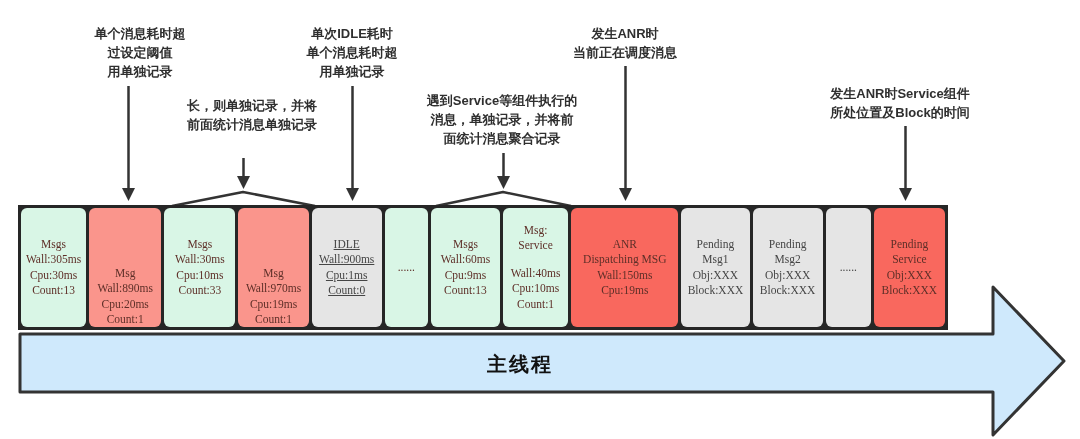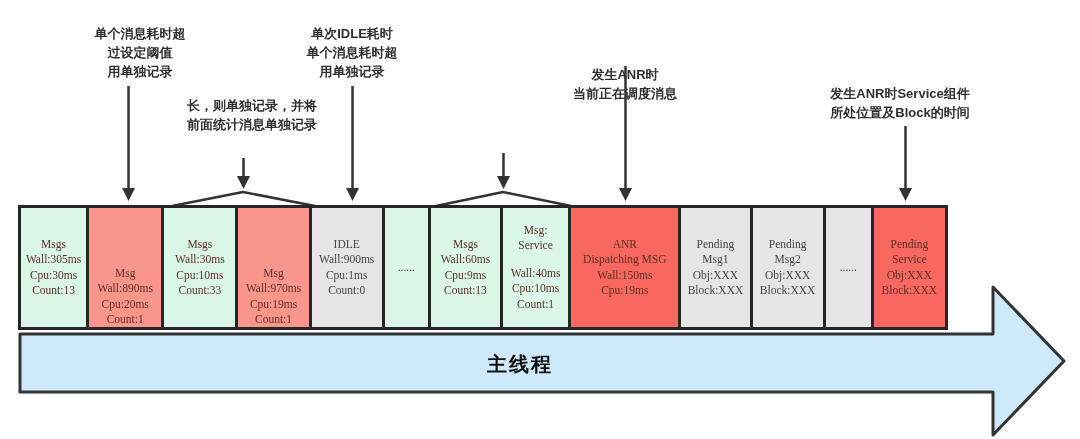--- a/index.html
+++ b/index.html
@@ -18,21 +18,21 @@
   
   .strip{
     position:absolute;left:18px;top:205px;width:930px;height:125px;
     background:#262626;border:3px solid #262626;box-sizing:border-box;
     display:flex;gap:3px;
   }
   .blk{
     flex-basis:0;display:flex;flex-direction:column;justify-content:center;
     align-items:center;text-align:center;
     font-family:"Liberation Serif",serif;font-size:11.5px;line-height:1.32;
-    color:#5e2f28;overflow:hidden;
+    color:#5e2f28;overflow:hidden;border-radius:6px;
   }
   .blk .bl{min-height:1.1em;white-space:nowrap;}
   .blk.green{background:#d9f6e6;}
   .blk.pink{background:#fa958c;justify-content:flex-end;}
   .blk.red{background:#f9685e;}
   .blk.gray{background:#e5e5e5;color:#454545;}
   
   .thread-label{
     position:absolute;left:520px;top:351px;transform:translateX(-50%);
     font-size:20px;font-weight:bold;color:#111;letter-spacing:2px;white-space:nowrap;
@@ -53,22 +53,27 @@
     <div>长，则单独记录，并将</div>
     <div>前面统计消息单独记录</div>
   </div>
 
   <div class="anno" style="left:352px;top:24px;">
     <div>单次IDLE耗时</div>
     <div>单个消息耗时超</div>
     <div>用单独记录</div>
   </div>
 
+  <div class="anno" style="left:502px;top:91px;">
+    <div>遇到Service等组件执行的</div>
+    <div>消息，单独记录，并将前</div>
+    <div>面统计消息聚合记录</div>
+  </div>
 
-  <div class="anno" style="left:625px;top:24px;margin-top:41px;">
+  <div class="anno" style="left:625px;top:24px;">
     <div>发生ANR时</div>
     <div>当前正在调度消息</div>
   </div>
 
   <div class="anno" style="left:900px;top:84px;text-align:right;">
     <div>发生ANR时Service组件</div>
     <div>所处位置及Block的时间</div>
   </div>
 
   <svg class="overlay" width="1080" height="439" viewBox="0 0 1080 439">
@@ -114,21 +119,21 @@
       <div class="bl">Wall:30ms</div>
       <div class="bl">Cpu:10ms</div>
       <div class="bl">Count:33</div>
     </div>
     <div class="blk pink" style="flex-grow:70;">
       <div class="bl">Msg</div>
       <div class="bl">Wall:970ms</div>
       <div class="bl">Cpu:19ms</div>
       <div class="bl">Count:1</div>
     </div>
-    <div class="blk gray" style="flex-grow:70;">
+    <div class="blk gray" style="flex-grow:70;text-decoration:underline;">
       <div class="bl">IDLE</div>
       <div class="bl">Wall:900ms</div>
       <div class="bl">Cpu:1ms</div>
       <div class="bl">Count:0</div>
     </div>
     <div class="blk green" style="flex-grow:43;">
       <div class="bl">......</div>
     </div>
     <div class="blk green" style="flex-grow:69;">
       <div class="bl">Msgs</div>

